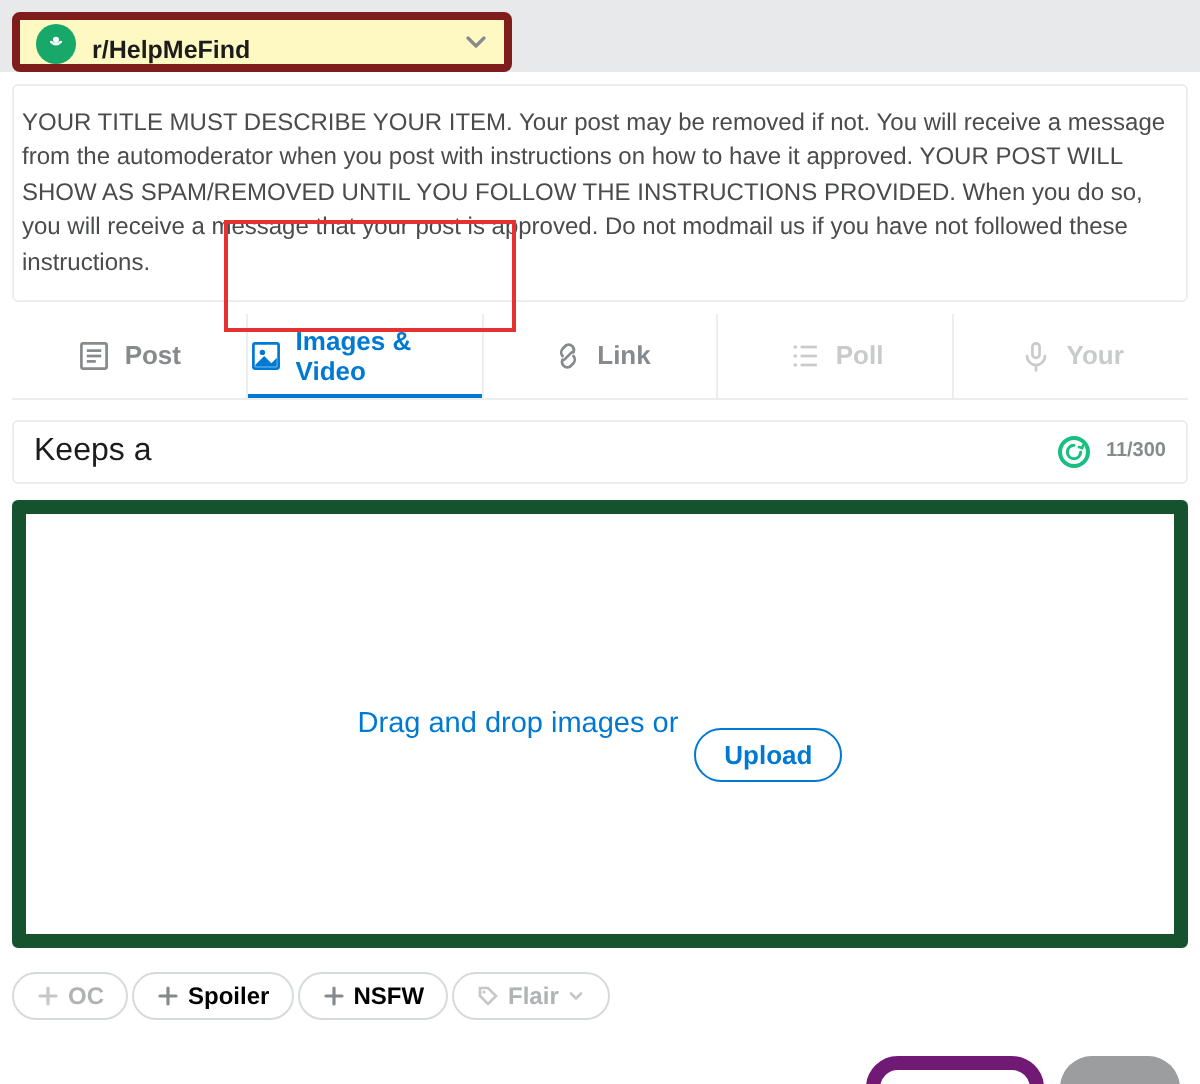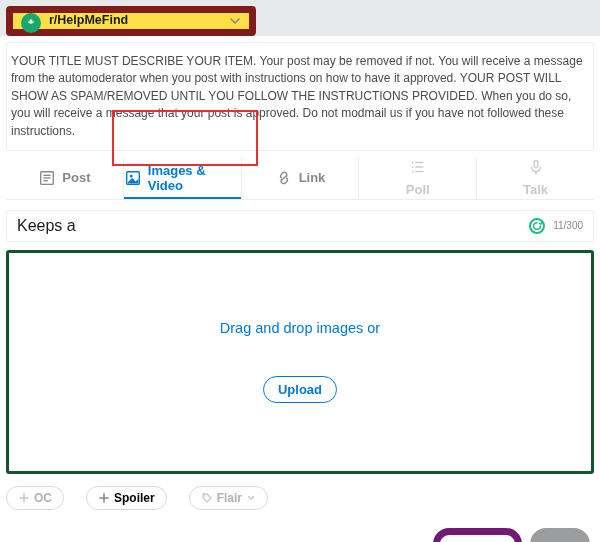--- a/index.html
+++ b/index.html
@@ -9,27 +9,27 @@
     width: 600px;
     height: 542px;
     overflow: hidden;
   }
   .topbar {
     background: #e8e9ea;
     padding: 6px 6px 6px 6px;
     height: 36px;
   }
   .community-select {
-    background: #fde047;
-    border: 7px solid #7f1d1d;
+    background: #fef9c3;
+    border: 4px solid #7f1d1d;
     border-radius: 4px;
     height: 30px;
     width: 250px;
     display: flex;
-    align-items: flex-start;
+    align-items: flex-end;
     padding: 0 8px;
     cursor: pointer;
     position: relative;
   }
   .community-avatar {
     width: 20px; height: 20px;
     border-radius: 50%;
     background: #17a86a;
     display: flex; align-items: center; justify-content: center;
     margin-right: 8px;
@@ -67,21 +67,21 @@
     justify-content: center;
     gap: 6px;
     font-size: 13px;
     font-weight: 700;
     color: #878a8c;
     border-right: 1px solid #eceded;
     cursor: pointer;
     background: #fff;
   }
   .tab:last-child { border-right: none; }
-  .tab.disabled { color: #c8cacb; cursor: default; flex-direction: column; }
+  .tab.disabled { color: #c8cacb; cursor: default; }
   .tab.active { color: #0079d3; }
   .tab.active .underline {
     position: absolute;
     bottom: 0; left: 0; right: 0;
     height: 2px; background: #0079d3;
   }
   .tab { position: relative; }
   .tab svg { flex-shrink: 0; }
   .highlight-box {
     position: absolute;
@@ -112,53 +112,52 @@
   }
   .grammarly {
     width: 16px; height: 16px;
     border-radius: 50%;
     border: 2px solid #17c081;
     color: #17c081;
     display: flex; align-items: center; justify-content: center;
   }
   .charcount {
     font-size: 10px;
-    font-weight: 400;
+    font-weight: 700;
     color: #878a8c;
   }
   .dropzone {
     margin: 8px 6px 0 6px;
-    border: 3px solid #14532d;
+    border: 7px solid #14532d;
     border-radius: 3px;
     height: 224px;
     display: flex;
     align-items: center;
     justify-content: center;
     gap: 8px;
-    flex-direction: column;
   }
   .dropzone-text {
     color: #0079d3;
     font-size: 14.5px;
     font-weight: 500;
   }
   .upload-btn {
     border: 1px solid #0079d3;
     color: #0079d3;
     background: #fff;
     border-radius: 16px;
     padding: 5px 14px;
     font-size: 13px;
     font-weight: 700;
     cursor: pointer;
     margin-top: 32px;
   }
   .pill-row {
     display: flex;
-    gap: 22px;
+    gap: 2px;
     margin: 12px 6px 0 6px;
     align-items: center;
   }
   .pill {
     border: 1px solid #d7dadc;
     border-radius: 16px;
     padding: 4px 11px;
     font-size: 12px;
     font-weight: 700;
     color: #b0b2b4;
@@ -254,21 +253,21 @@
         <circle cx="4" cy="15" r="1" fill="#c8cacb"></circle>
         <line x1="7" y1="15" x2="16" y2="15" stroke="#c8cacb" stroke-width="1.5"></line>
       </svg>
     <span>Poll</span>
   </div>
   <div class="tab disabled">
     <svg width="18" height="18" viewBox="0 0 20 20">
         <rect x="8" y="3" width="4" height="8" rx="2" stroke="#c8cacb" stroke-width="1.5" fill="none"></rect>
         <path d="M5 10 a5 5 0 0 0 10 0 M10 15 v3" stroke="#c8cacb" stroke-width="1.5" fill="none" stroke-linecap="round"></path>
       </svg>
-    <span>Talk</span>
+    <span>Your</span>
   </div>
 </div>
 
 <div class="highlight-box"></div>
 
 <div class="title-row">
   <input class="title-input" type="text" value="Keeps a" style="">
   <span class="grammarly">
     <svg width="10" height="10" viewBox="0 0 12 12">
         <path d="M10 6 A4 4 0 1 1 6 2" stroke="#17c081" stroke-width="1.8" fill="none" stroke-linecap="round"></path>
@@ -289,20 +288,26 @@
         <path d="M6 2v8M2 6h8" stroke="#c5c7c9" stroke-width="1.6" stroke-linecap="round"></path>
       </svg>
     <span>OC</span>
   </span>
   <span class="pill dark">
     <svg width="12" height="12" viewBox="0 0 12 12">
         <path d="M6 2v8M2 6h8" stroke="#878a8c" stroke-width="1.6" stroke-linecap="round"></path>
       </svg>
     <span>Spoiler</span>
   </span>
+  <span class="pill dark">
+    <svg width="12" height="12" viewBox="0 0 12 12">
+        <path d="M6 2v8M2 6h8" stroke="#878a8c" stroke-width="1.6" stroke-linecap="round"></path>
+      </svg>
+    <span>NSFW</span>
+  </span>
   <span class="pill">
     <svg width="12" height="12" viewBox="0 0 12 12">
         <path d="M2 2 h4 l4 4 -4 4 -4 -4 Z" stroke="#c5c7c9" stroke-width="1.3" fill="none"></path>
         <circle cx="4" cy="4" r="0.8" fill="#c5c7c9"></circle>
       </svg>
     <span>Flair</span>
     <svg width="10" height="10" viewBox="0 0 12 12">
         <path d="M3 4.5l3 3 3-3" stroke="#c5c7c9" stroke-width="1.6" fill="none" stroke-linecap="round" stroke-linejoin="round"></path>
       </svg>
   </span>

